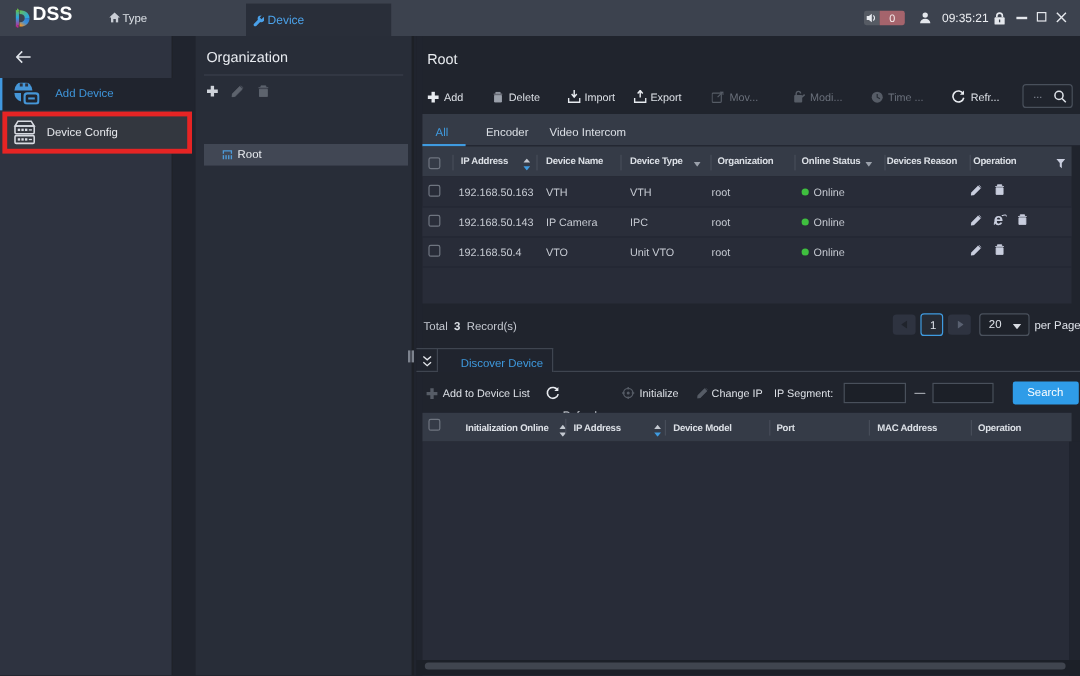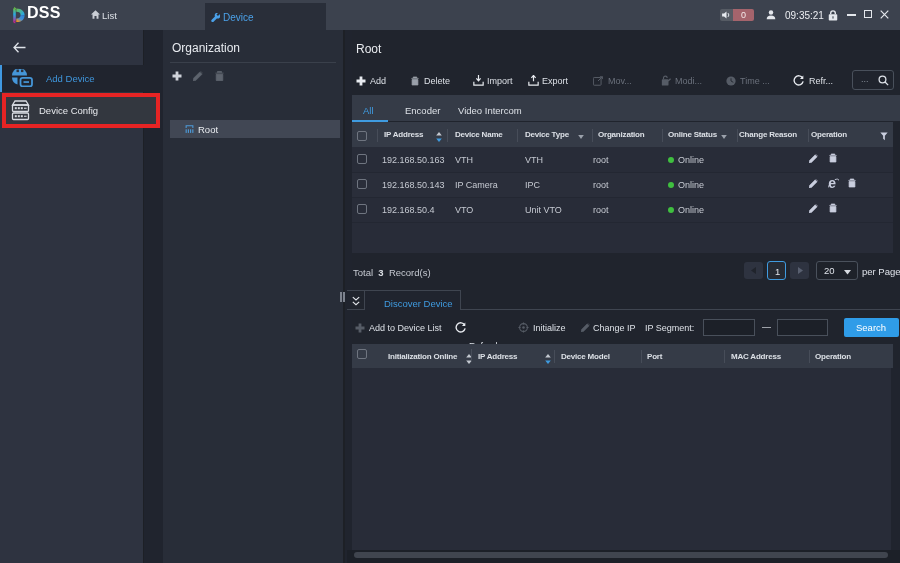--- a/index.html
+++ b/index.html
@@ -56,21 +56,21 @@
     <path d="M3.2 2.2 L5.8 3.6 L5.8 14.6 L3.2 16.2 Z" fill="url(#gbar)"></path>
     <path d="M4.2 0.8 L6.2 2.6 L4.2 4.2 Z" fill="#6abf4b"></path>
     <path d="M3.2 16.2 L5.6 14.8 L5.2 17.4 Z" fill="#c02790"></path>
     <path d="M6.3 2.6 C12.2 2.6 14.6 6.2 14.6 9.2 L10.6 9.1 C10.6 6.6 9.2 5.7 6.3 5.7 Z" fill="url(#gtop)"></path>
     <path d="M14.6 9.2 C14.6 13.3 11.2 16.4 6.3 16.1 L6.3 12.6 C9.2 12.7 10.6 11.4 10.6 9.1 Z" fill="url(#gbot)"></path>
   </svg>
   <div class="t" style="left:27px;top:4px;font-size:16px;font-weight:bold;color:#ffffff;letter-spacing:0.2px;">DSS</div>
   <svg class="a" style="left:91px;top:10px;" width="9" height="9" viewBox="0 0 13 13">
     <path d="M6.5 0.5 L13 6.5 L10.8 6.5 L10.8 12.5 L8 12.5 L8 8.5 L5 8.5 L5 12.5 L2.2 12.5 L2.2 6.5 L0 6.5 Z" fill="#c9cdd5"></path>
   </svg>
-  <div class="t" style="left:102px;top:10px;font-size:9.5px;color:#dde1e7;">List</div>
+  <div class="t" style="left:102px;top:10px;font-size:9.5px;color:#dde1e7;">Type</div>
   <div id="devtab"></div>
   <svg class="a" style="left:211px;top:13px;" width="9" height="9" viewBox="0 0 13 13">
     <path d="M12.6 1.8 L10 4.4 L7.9 2.3 L10.5 -0.3 A4 4 0 0 0 5.7 5.1 L1 9.8 A1.9 1.9 0 0 0 3.7 12.5 L8.4 7.8 A4 4 0 0 0 13.4 2.7 Z" fill="#4aa0e8"></path>
   </svg>
   <div class="t" style="left:223px;top:12px;font-size:10px;color:#4ba1e8;">Device</div>
 
   <div class="a" style="left:720px;top:9px;width:13px;height:12px;background:#565b64;border-radius:2px 0 0 2px;">
     <svg class="a" style="left:2px;top:2px;" width="9" height="8" viewBox="0 0 11 10">
       <path d="M0 3 L2.5 3 L5.5 0.5 L5.5 9.5 L2.5 7 L0 7 Z" fill="#e8ebf0"></path>
       <path d="M7 2.5 A3 3 0 0 1 7 7.5" stroke="#e8ebf0" stroke-width="1.2" fill="none"></path>
@@ -226,21 +226,21 @@
       <path d="M0 0 L7 0 L3.5 5 Z" fill="#9ba1ab"></path>
     </svg>
   <div class="hsep" style="left:245px;top:99px;"></div>
   <div class="t b w" style="left:251px;top:100px;">Organization</div>
   <div class="hsep" style="left:315px;top:99px;"></div>
   <div class="t b w" style="left:321px;top:100px;">Online Status</div>
   <svg class="a" style="left:374px;top:105px;" width="6" height="4" viewBox="0 0 7 5">
       <path d="M0 0 L7 0 L3.5 5 Z" fill="#9ba1ab"></path>
     </svg>
   <div class="hsep" style="left:390px;top:99px;"></div>
-  <div class="t b w" style="left:392px;top:100px;">Change Reason</div>
+  <div class="t b w" style="left:392px;top:100px;">Devices Reason</div>
   <div class="hsep" style="left:461px;top:99px;"></div>
   <div class="t b w" style="left:464px;top:100px;">Operation</div>
   <svg class="a" style="left:533px;top:102px;" width="8" height="9" viewBox="0 0 12 13">
     <path d="M0.5 0.5 L11.5 0.5 L7.3 5.5 L7.3 12 L4.7 10 L4.7 5.5 Z" fill="#c9cede"></path>
   </svg>
 
   <div class="a" style="left:5px;top:117px;width:541px;height:106px;background:#282c38;"></div>
   <div class="a" style="left:5px;top:142px;width:541px;height:25px;background:#2a2e3a;"></div>
   <div class="a" style="left:5px;top:142px;width:541px;height:1px;background:#232732;"></div>
   <div class="a" style="left:5px;top:167px;width:541px;height:1px;background:#232732;"></div>

